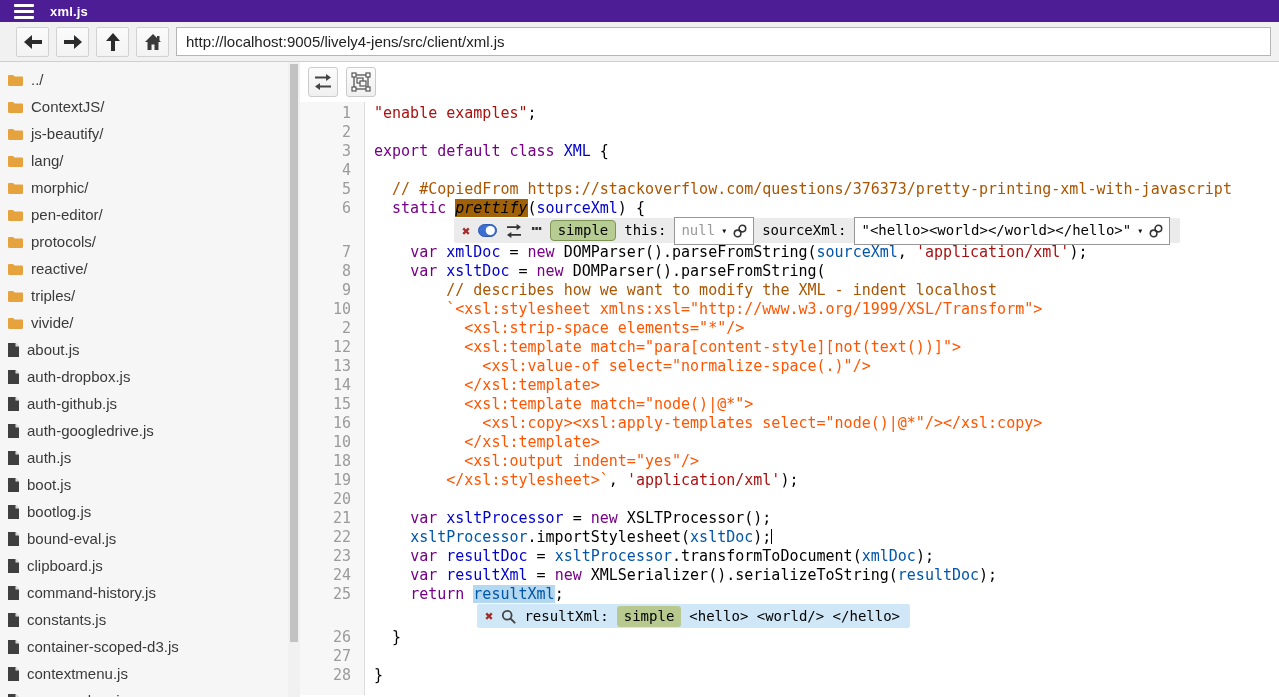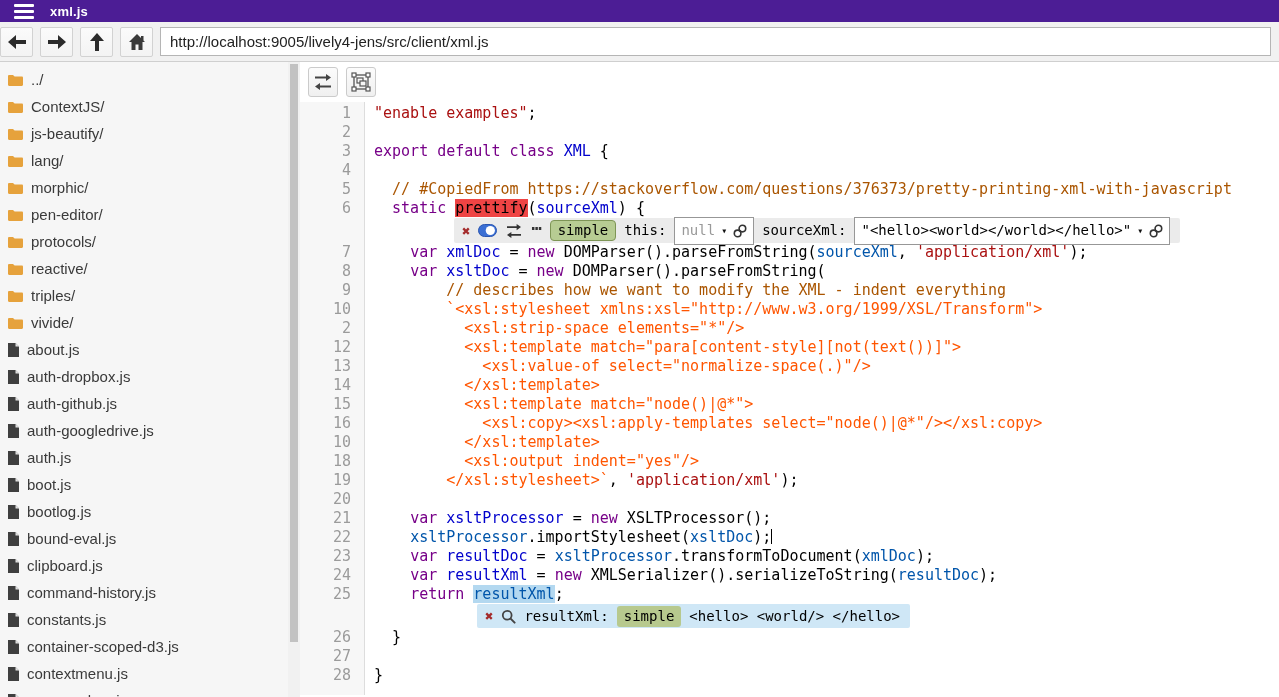--- a/index.html
+++ b/index.html
@@ -13,21 +13,21 @@
   .title-bar {
     height:22px; background:#4c1d95; color:#fff;
     display:flex; align-items:center; padding-left:14px;
   }
   .hamburger { display:flex; flex-direction:column; gap:3px; width:20px; cursor:pointer; }
   .hamburger div { height:3px; background:#fff; border-radius:1px; }
   .win-title { font-size:13px; font-weight:bold; margin-left:16px; letter-spacing:.2px; }
   
   .nav-bar {
     height:40px; background:#f1f1f1; border-bottom:1px solid #cfcfcf;
-    display:flex; align-items:center; gap:7px; padding:0 8px 0 0;
+    display:flex; align-items:center; gap:7px; padding:0 8px 0 16px;
   }
   .nav-btn {
     width:33px; height:30px; background:linear-gradient(#fbfbfb,#f3f3f3);
     border:1px solid #d2d2d2; border-radius:2px;
     display:flex; align-items:center; justify-content:center; cursor:pointer; flex:none;
   }
   .url-input {
     flex:1; height:29px; border:1px solid #b5b5b5; background:#fff;
     font-family:"Liberation Sans", sans-serif;
     font-size:15px; color:#222; padding:0 9px; outline:none;
@@ -58,21 +58,21 @@
   .code-row { display:flex; height:19px; }
   .gutter-cell { width:65px; flex:none; text-align:right; padding-right:14px; color:#9b9b9b; }
   .code-cell { margin:0; padding-left:9px; white-space:pre; font:inherit; color:#000; }
   .tk-p { color:#000; }
   .tk-k { color:#708;text-align:center; }
   .tk-d { color:#00c; }
   .tk-v { color:#05a; }
   .tk-s { color:#a11; }
   .tk-t { color:#f50; }
   .tk-c { color:#a50; }
-  .tk-hl { background:#ef4444; color:#000; }
+  .tk-hl { background:#a16207; color:#000;font-style:italic; }
   .tk-sel { background:#b3d8f0; color:#05a; }
   .cursor { display:inline-block; width:1px; height:15px; background:#000; vertical-align:-2px; }
   
   .probe-widget {
     display:inline-flex; align-items:center; gap:8px; height:25px;
     font-family:"DejaVu Sans Mono", monospace; font-size:14px; color:#000;
     padding:0 10px 0 8px; border-radius:2px;
   }
   #widget1 { background:#ebebeb; margin-left:154px; }
   #widget2 { background:#cfe7f6; margin-left:177px; height:24px; }
@@ -362,21 +362,21 @@
     </svg>
   </span>
 </div><div class="code-row">
             <div class="gutter-cell">7</div>
             <pre class="code-cell"><span class="tk-p">    </span><span class="tk-k">var</span><span class="tk-p"> </span><span class="tk-d">xmlDoc</span><span class="tk-p"> = </span><span class="tk-k">new</span><span class="tk-p"> DOMParser().parseFromString(</span><span class="tk-v">sourceXml</span><span class="tk-p">, </span><span class="tk-s">'application/xml'</span><span class="tk-p">);</span></pre>
           </div><div class="code-row">
             <div class="gutter-cell">8</div>
             <pre class="code-cell"><span class="tk-p">    </span><span class="tk-k">var</span><span class="tk-p"> </span><span class="tk-d">xsltDoc</span><span class="tk-p"> = </span><span class="tk-k">new</span><span class="tk-p"> DOMParser().parseFromString(</span></pre>
           </div><div class="code-row">
             <div class="gutter-cell">9</div>
-            <pre class="code-cell"><span class="tk-c">        // describes how we want to modify the XML - indent everything</span></pre>
+            <pre class="code-cell"><span class="tk-c">        // describes how we want to modify the XML - indent localhost</span></pre>
           </div><div class="code-row">
             <div class="gutter-cell">10</div>
             <pre class="code-cell"><span class="tk-t">        `&lt;xsl:stylesheet xmlns:xsl="http://www.w3.org/1999/XSL/Transform"&gt;</span></pre>
           </div><div class="code-row">
             <div class="gutter-cell">2</div>
             <pre class="code-cell"><span class="tk-t">          &lt;xsl:strip-space elements="*"/&gt;</span></pre>
           </div><div class="code-row">
             <div class="gutter-cell">12</div>
             <pre class="code-cell"><span class="tk-t">          &lt;xsl:template match="para[content-style][not(text())]"&gt;</span></pre>
           </div><div class="code-row">

